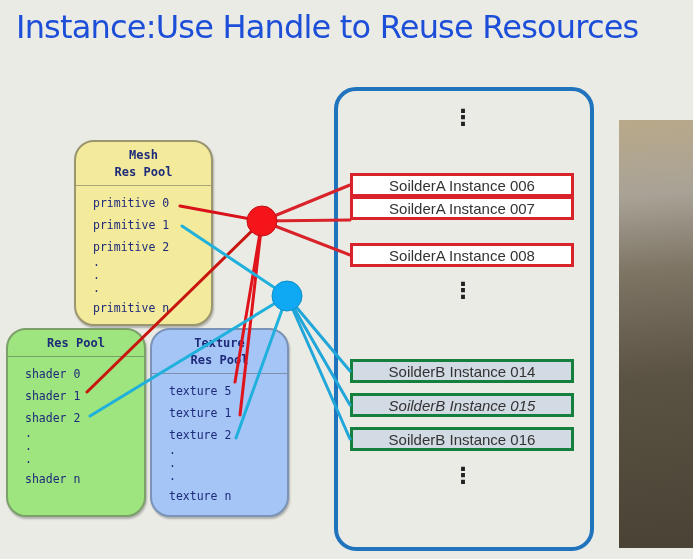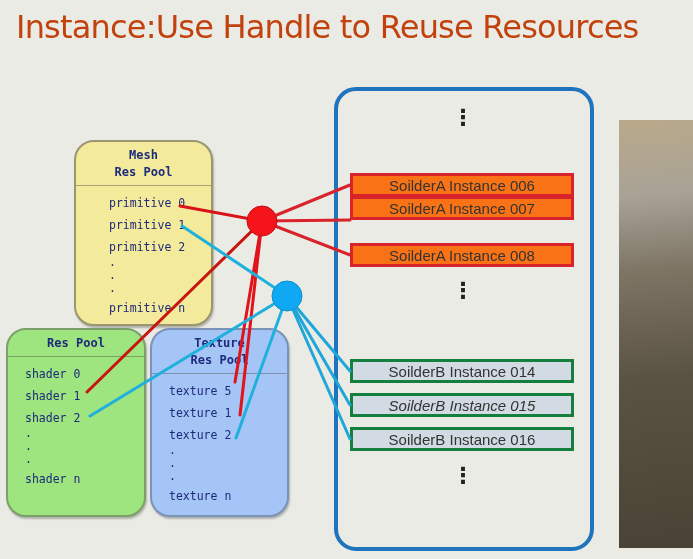--- a/index.html
+++ b/index.html
@@ -4,53 +4,53 @@
 <style>
   html, body { margin: 0; padding: 0; }
   body {
     width: 693px; height: 559px; position: relative; overflow: hidden;
     background: #ebebe6;
     font-family: "DejaVu Sans", sans-serif;
   }
   .title {
     position: absolute; left: 16px; top: 8px;
     font-family: "DejaVu Sans", sans-serif;
-    font-size: 32px; color: #c2410c; letter-spacing: -0.8px;
+    font-size: 32px; color: #1d4ed8; letter-spacing: -0.8px;
     white-space: nowrap;
   }
   .pool {
     position: absolute; border-radius: 20px;
     border: 2px solid #888;
     box-shadow: 1px 2px 2px rgba(0,0,0,0.25);
     font-family: "DejaVu Sans Mono", monospace;
     color: #1e2a7a;
   }
   .pool .hdr {
     text-align: center; font-weight: bold; font-size: 12px;
     line-height: 17px; padding-top: 5px; padding-bottom: 4px;
     border-bottom: 1px solid rgba(80,80,80,0.45);
   }
   .pool .items { padding: 6px 0 0 17px; font-size: 11.5px; }
   .pool .it { height: 22px; line-height: 22px; white-space: nowrap; }
   .pool .dot { height: 13px; line-height: 8px; }
   .mesh { left: 74px; top: 140px; width: 135px; height: 182px; background: #f3ea9b; border-color: #9a9670; }
   .shader { left: 6px; top: 328px; width: 136px; height: 185px; background: #9ee47f; border-color: #7ca069; }
   .texture { left: 150px; top: 328px; width: 135px; height: 185px; background: #a5c5f7; border-color: #7b93b6; }
-  .mesh .items { padding-left: 33px; }
+  .mesh .items { padding-left: 17px; }
   .container {
     position: absolute; left: 334px; top: 87px; width: 252px; height: 456px;
     border: 4px solid #1f74bd; border-radius: 22px;
   }
   .vdots {
     position: absolute; font-size: 22px; color: #222; line-height: 6px;
     width: 20px; text-align: center; font-weight: bold;
   }
   .inst {
     position: absolute; left: 350px; width: 224px; height: 24px;
-    background: #f97316; box-sizing: border-box;
+    background: #ffffff; box-sizing: border-box;
     font-family: "Liberation Sans", sans-serif; font-size: 15px; color: #333;
     text-align: center; line-height: 20px;
   }
   .inst.a { border: 3px solid #d8232a; }
   .inst.b { border: 3px solid #15803d; background: #d2dae3; }
   .photo {
     position: absolute; left: 619px; top: 120px; width: 74px; height: 428px;
     background: linear-gradient(175deg, #b9a98a 0%, #a8a296 18%, #7e7565 35%, #5a5243 60%, #4a4234 100%);
   }
   svg.links { position: absolute; left: 0; top: 0; }

